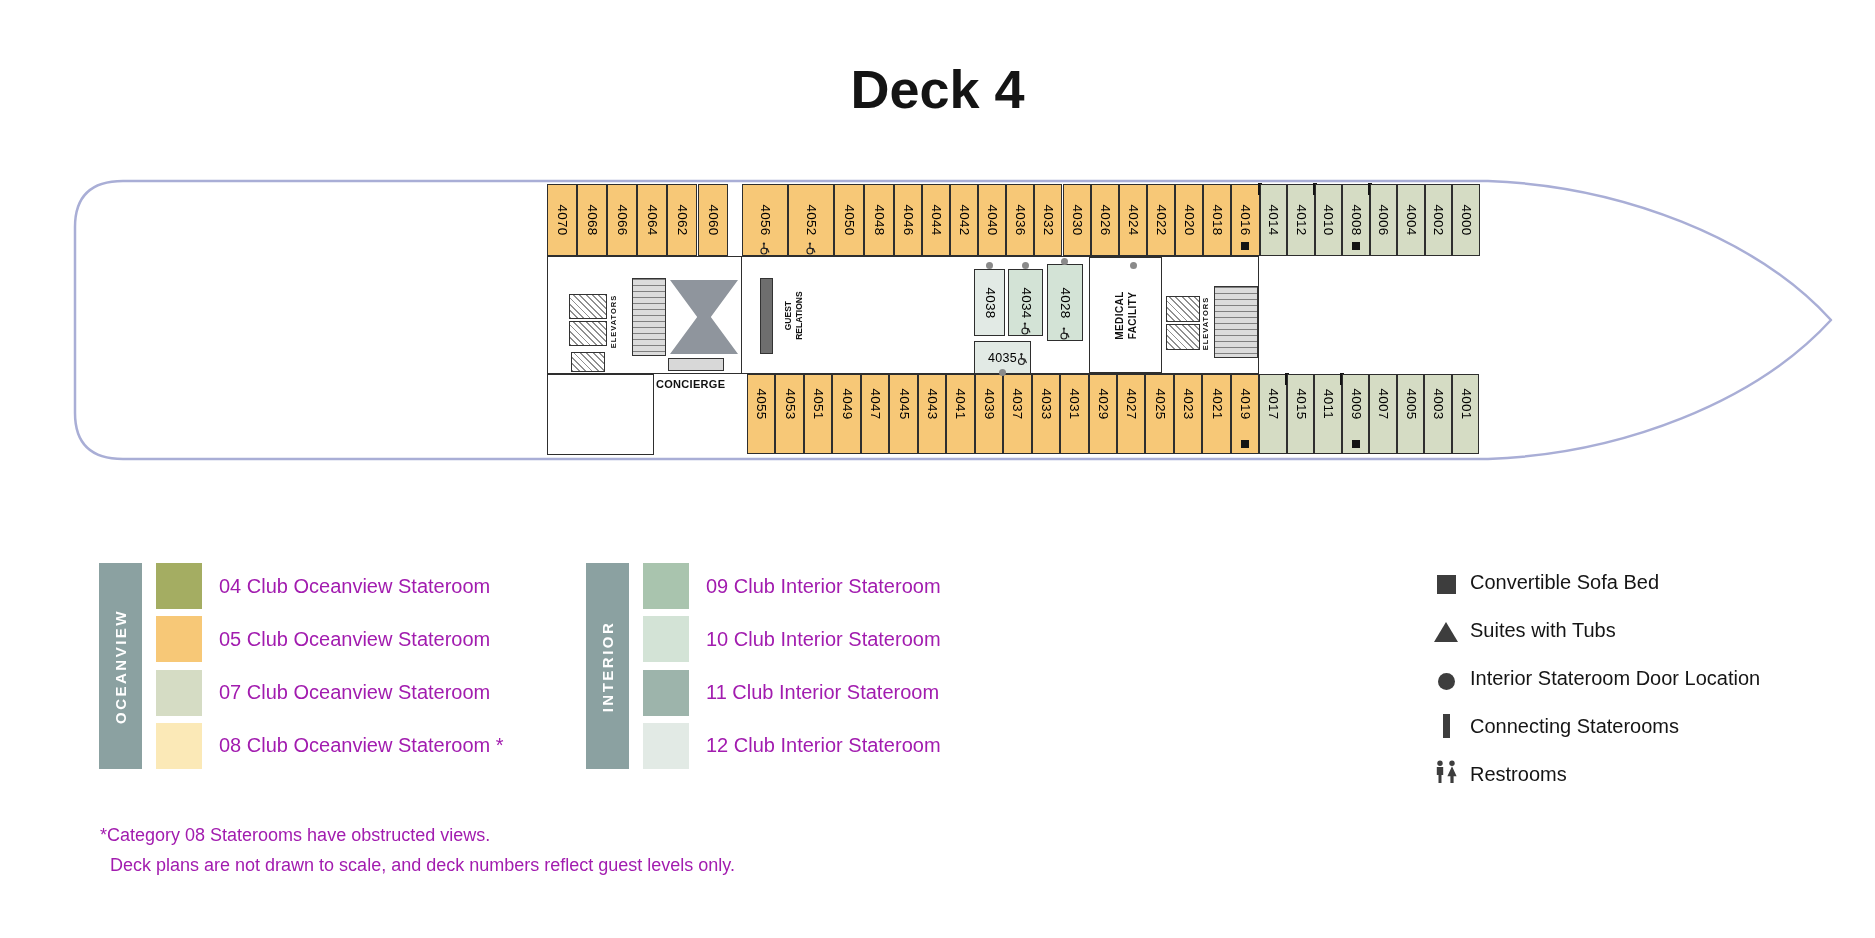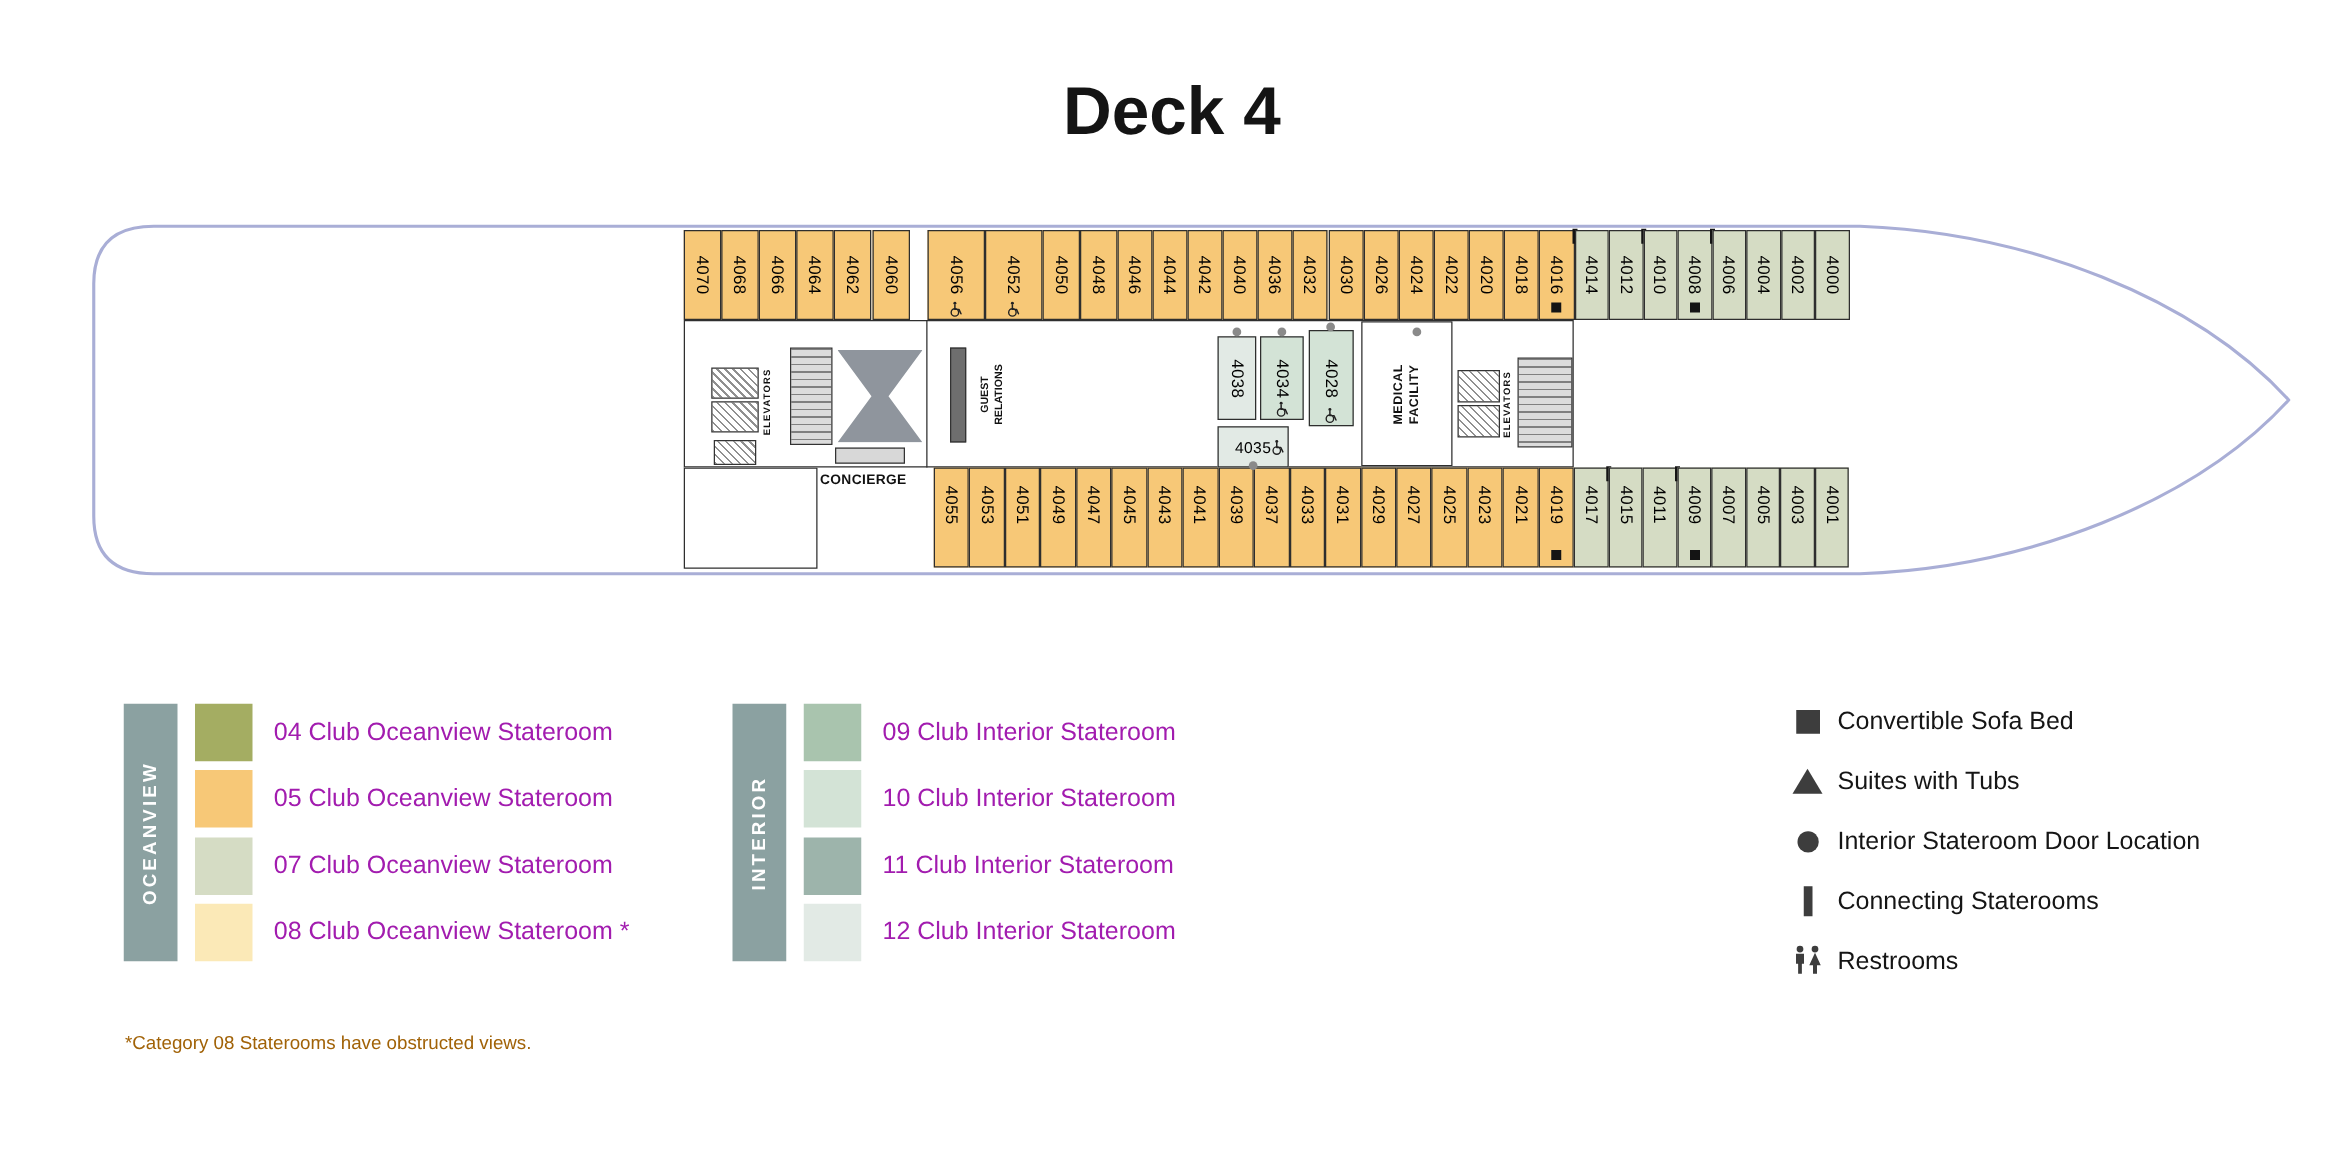--- a/index.html
+++ b/index.html
@@ -36,28 +36,28 @@
   .conn{position:absolute;top:-2px;right:-3px;width:4px;height:12px;background:#141414;z-index:6}
   .dot{position:absolute;width:7px;height:7px;border-radius:50%;background:#8a8a8a;z-index:6}
   .legend-group{position:absolute;display:flex;z-index:2}
   .legend-bar{width:43px;height:206px;display:flex;align-items:center;justify-content:center}
   .bar-text{transform:rotate(-90deg);color:#fff;font-weight:bold;font-size:15px;letter-spacing:2.5px;white-space:nowrap}
   .legend-items{margin-left:14px;height:206px;display:flex;flex-direction:column;justify-content:space-between}
   .li{display:flex;align-items:center}
   .sw{width:46px;height:46px;display:block}
   .li-label{margin-left:17px;font-size:20px;color:#a21caf;white-space:nowrap}
   .symbols{position:absolute;left:1430px;top:560px;display:flex;flex-direction:column;gap:14px;z-index:2}
-  .sym-row{display:flex;align-items:center;height:34px}
+  .sym-row{display:flex;align-items:flex-end;height:34px}
   .sym-ic{width:32px;display:flex;align-items:center;justify-content:center}
   .sym-label{margin-left:8px;font-size:20px;color:#151515;white-space:nowrap}
   .ic-sq{width:19px;height:19px;background:var(--sym,#3d3d3d);display:block}
   .ic-tri{width:0;height:0;border-left:12px solid transparent;border-right:12px solid transparent;border-bottom:20px solid var(--sym,#3d3d3d);display:block}
   .ic-ci{width:17px;height:17px;border-radius:50%;background:var(--sym,#3d3d3d);display:block}
   .ic-bar{width:7px;height:24px;background:var(--sym,#3d3d3d);display:block}
-  .footnotes{position:absolute;left:100px;top:820px;font-size:15px;color:#a16207;z-index:2}
+  .footnotes{position:absolute;left:100px;top:820px;font-size:18px;color:#a21caf;z-index:2}
   .fn{line-height:30px}
   .fn2{margin-left:10px}
 </style>
 </head>
 <body>
 
 <div class="canvas">
 
   <svg id="hull" width="1875" height="938">
     <path id="hull-path" d="M 123 181 L 1488 181 C 1622 186 1756 238 1831 320 C 1756 402 1622 454 1488 459 L 123 459 Q 75 459 75 413 L 75 227 Q 75 181 123 181 Z" fill="#ffffff" stroke="#a9aed6" stroke-width="2.5" stroke-linejoin="round"></path>
@@ -402,14 +402,15 @@
               <path d="M21 6.2l4.6 10h-3v6.8h-3.2V16.2h-3z"></path>
             </g>
           </svg>
         </span>
         <span class="sym-label">Restrooms</span>
       </div>
     </div>
 
   <div class="footnotes">
     <div class="fn">*Category 08 Staterooms have obstructed views.</div>
+    <div class="fn fn2">Deck plans are not drawn to scale, and deck numbers reflect guest levels only.</div>
   </div>
 </div>
 
 </body></html>

